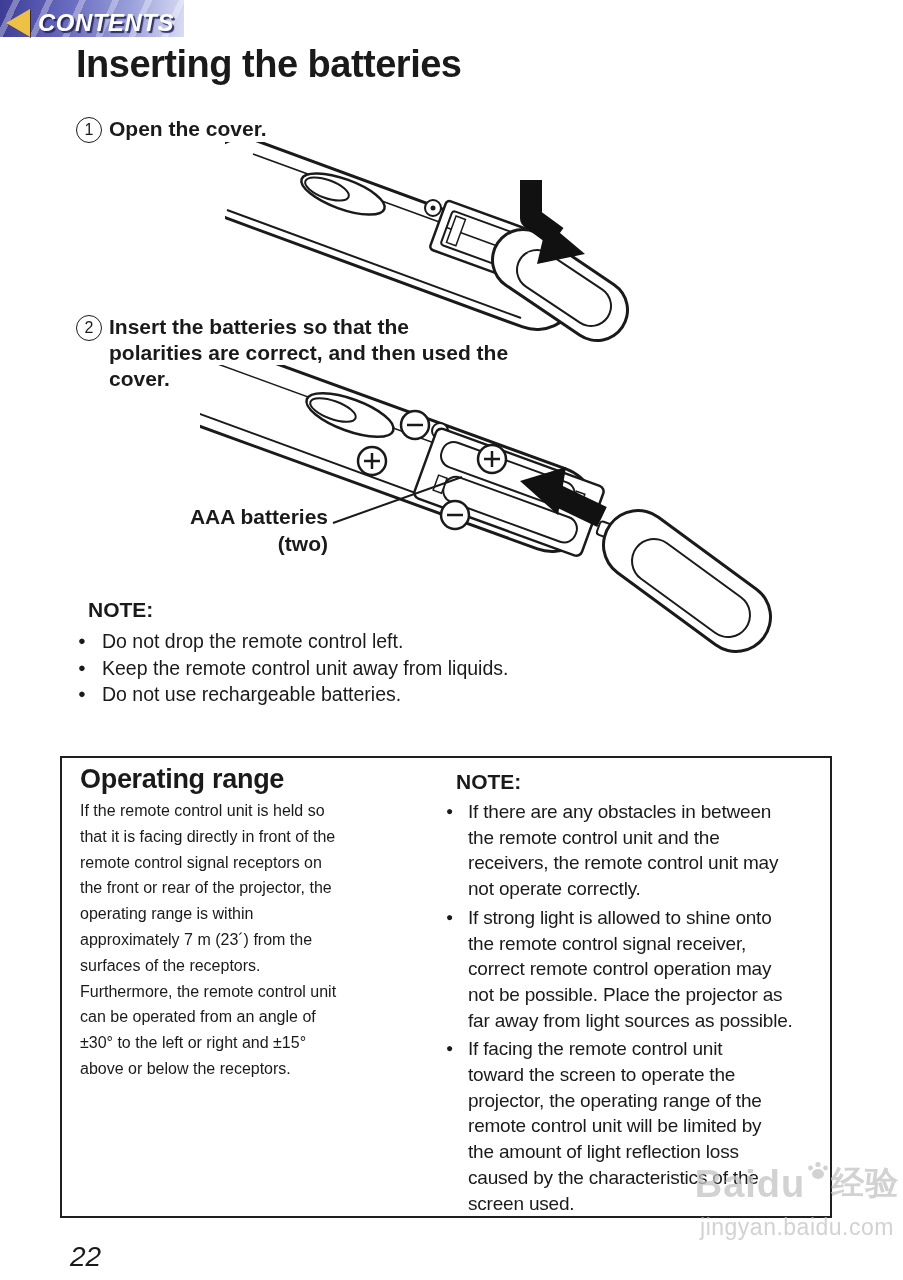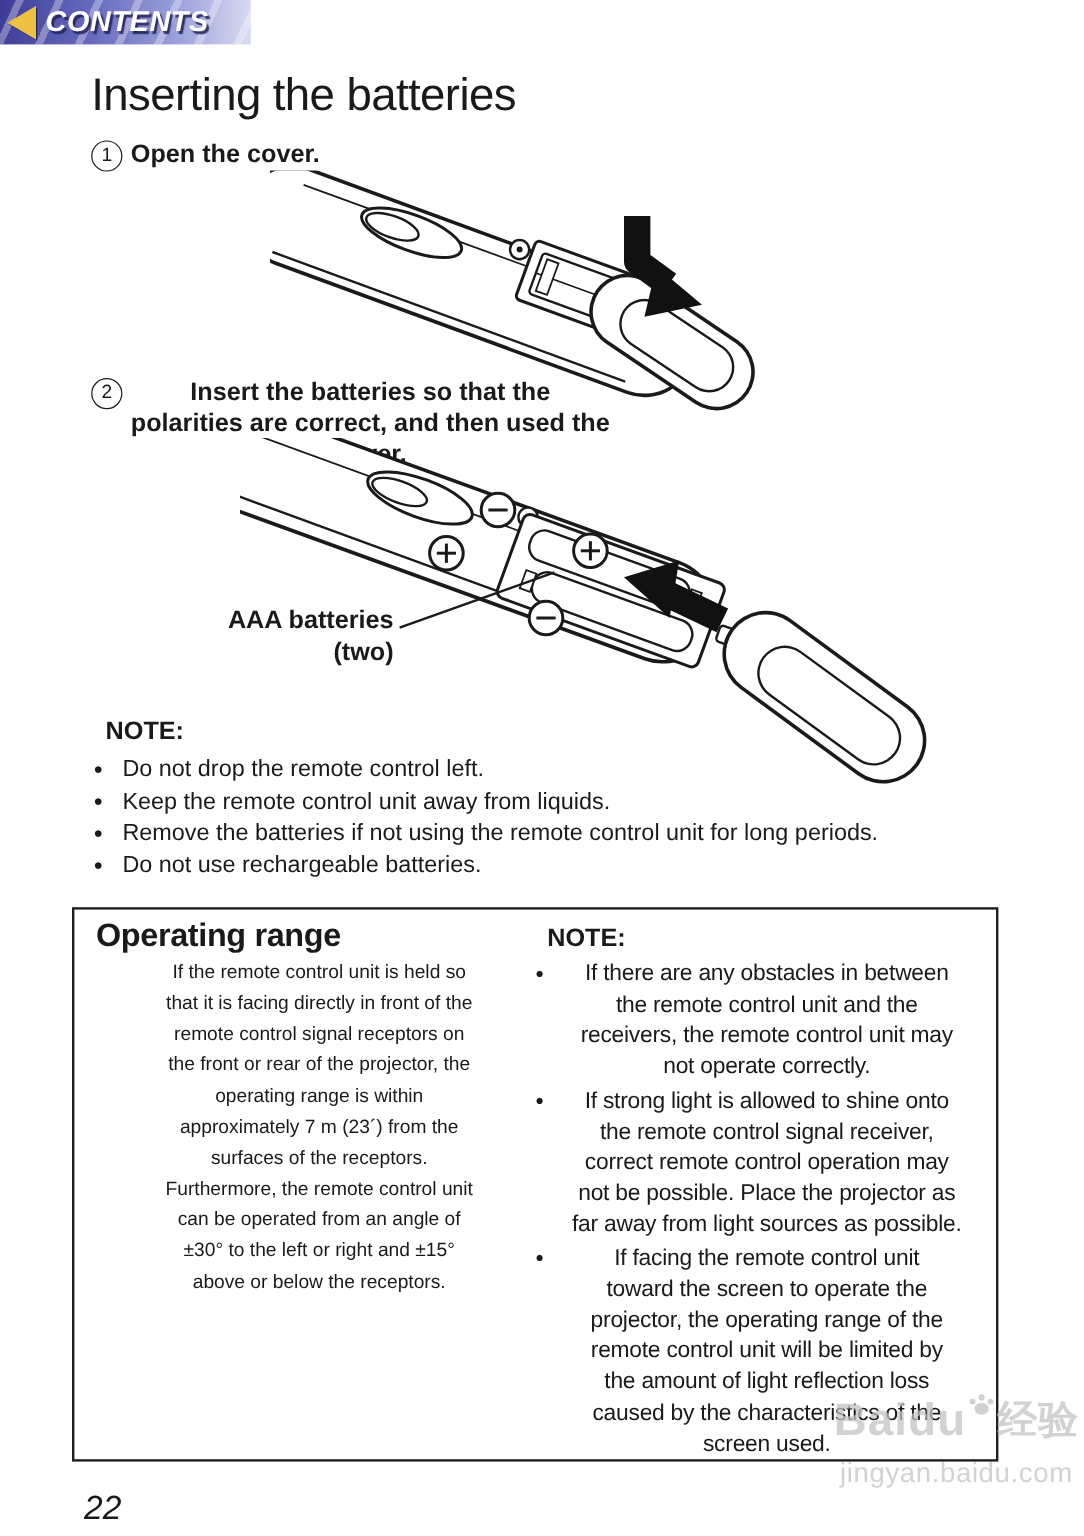--- a/index.html
+++ b/index.html
@@ -1,43 +1,43 @@
 <!DOCTYPE html>
 <html><head>
 <meta charset="utf-8">
 <style>
   html,body{margin:0;padding:0;}
   body{
     width:903px;height:1280px;position:relative;background:#ffffff;
     font-family:"Liberation Sans", sans-serif;color:#1a1a1a;overflow:hidden;
   }
   .abs{position:absolute;}
-  .preline{white-space:pre-line;text-align:center;}
+  .preline{white-space:pre-line;}
 
   
   .banner{
-    left:0;top:4;width:209px;height:37px;display:flex;align-items:center;
+    left:0;top:4;width:184px;height:37px;display:flex;align-items:flex-end;
     background-image:
       repeating-linear-gradient(115deg, rgba(255,255,255,0) 0 12px, rgba(255,255,255,.32) 12px 18px, rgba(255,255,255,0) 18px 30px),
       linear-gradient(95deg,#3c3c96 0%,#6a6cc0 38%,#9aa0da 70%,#d9dcf2 100%);
     cursor:pointer;
   }
   .back-tri{
     width:0;height:0;margin-left:6px;
     border-top:14px solid transparent;border-bottom:14px solid transparent;
     border-right:24px solid #eec043;
     filter:drop-shadow(1px 1px 0 rgba(30,30,80,.85));
   }
   .banner-label{
     margin-left:8px;color:#fff;font-size:24px;font-weight:bold;font-style:italic;
     letter-spacing:.5px;text-shadow:2px 2px 1px rgba(35,35,90,.9);
   }
 
   
-  .page-title{left:76px;top:34px;font-size:38px;font-weight:normal;letter-spacing:-.5px;text-align:center;}
+  .page-title{left:76px;top:18px;font-size:38px;font-weight:bold;letter-spacing:-.5px;text-align:center;}
   .step{display:flex;align-items:flex-start;font-size:21px;font-weight:bold;}
   .step-1{left:76px;top:116px;width:520px;}
   .step-2{left:76px;top:314px;width:520px;}
   .circled-num{
     flex:0 0 auto;width:24px;height:24px;border:1.7px solid #1a1a1a;border-radius:50%;
     display:flex;align-items:center;justify-content:center;
     font-size:16px;font-weight:400;margin:1px 7px 0 0;
   }
   .step-text{line-height:26px;}
 
@@ -167,21 +167,20 @@
 <div class="abs battery-label">
   <div>AAA batteries</div>
   <div>(two)</div>
 </div>
 
 <div class="abs note1">
   <p class="note-heading">NOTE:</p>
   <ul class="bullets">
     <li>Do not drop the remote control left.</li>
     <li>Keep the remote control unit away from liquids.</li>
-    <li>Remove the batteries if not using the remote control unit for long periods.</li>
     <li>Do not use rechargeable batteries.</li>
   </ul>
 </div>
 
 <div class="abs range-box">
   <div class="or-left">
     <h2 class="or-title">Operating range</h2>
     <div class="or-body preline">If the remote control unit is held so
 that it is facing directly in front of the
 remote control signal receptors on

